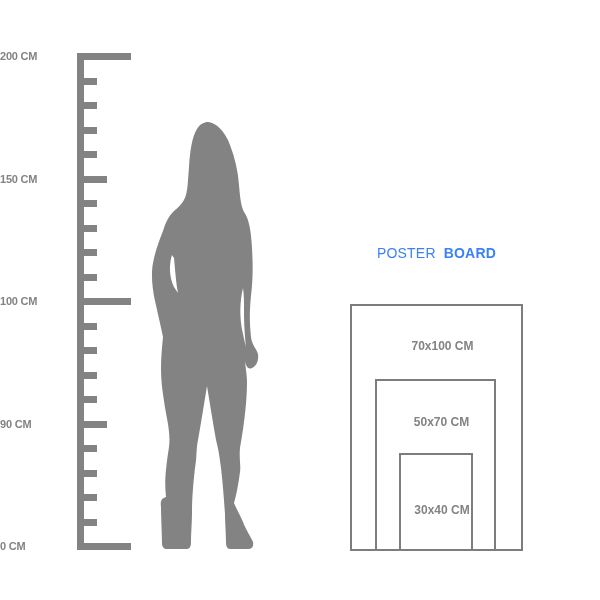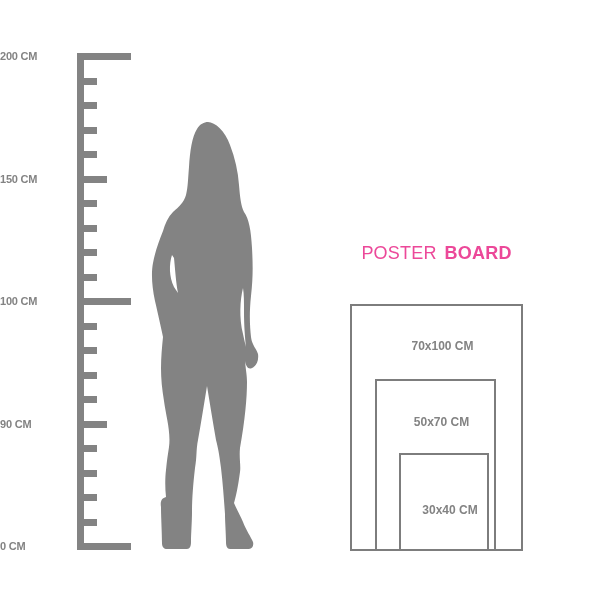--- a/index.html
+++ b/index.html
@@ -16,26 +16,26 @@
   .ruler-label{position:absolute;left:0;width:68px;
                font-size:11px;font-weight:700;letter-spacing:-0.2px;
                line-height:13px;color:#838383;white-space:nowrap;}
 
   
   .figure-svg{position:absolute;left:0;top:0;width:600px;height:600px;}
 
   
   .poster-title{position:absolute;left:350px;top:243px;width:173px;height:22px;
                 display:flex;justify-content:center;gap:8px;align-items:flex-start;
-                font-size:18px;line-height:20px;color:#ec4899;letter-spacing:0.2px;}
+                font-size:14px;line-height:20px;color:#3b82f6;letter-spacing:0.2px;}
   .pt-bold{font-weight:700;text-align:center;}
   .poster-rect{position:absolute;box-sizing:border-box;border:2px solid #7d7d7d;background:#ffffff;}
   .rect-outer{left:350px;top:304px;width:173px;height:247px;}
   .rect-middle{left:375px;top:379px;width:121px;height:172px;}
-  .rect-inner{left:399px;top:453px;width:90px;height:98px;padding-left:46px;}
+  .rect-inner{left:399px;top:453px;width:74px;height:98px;padding-left:46px;}
   .rect-label{position:absolute;left:0;right:0;text-align:center;
               font-size:12px;font-weight:700;color:#838383;white-space:nowrap;margin-left:12px;}
   .rect-outer .rect-label{top:33px;}
   .rect-middle .rect-label{top:34px;}
   .rect-inner .rect-label{top:48px;}
 </style>
 </head>
 <body>
 
 <div class="canvas">

